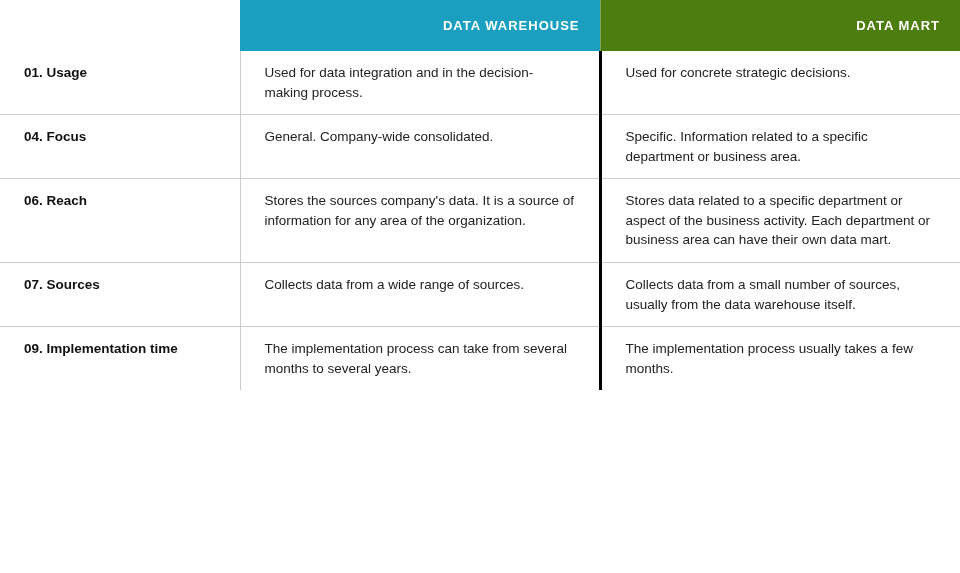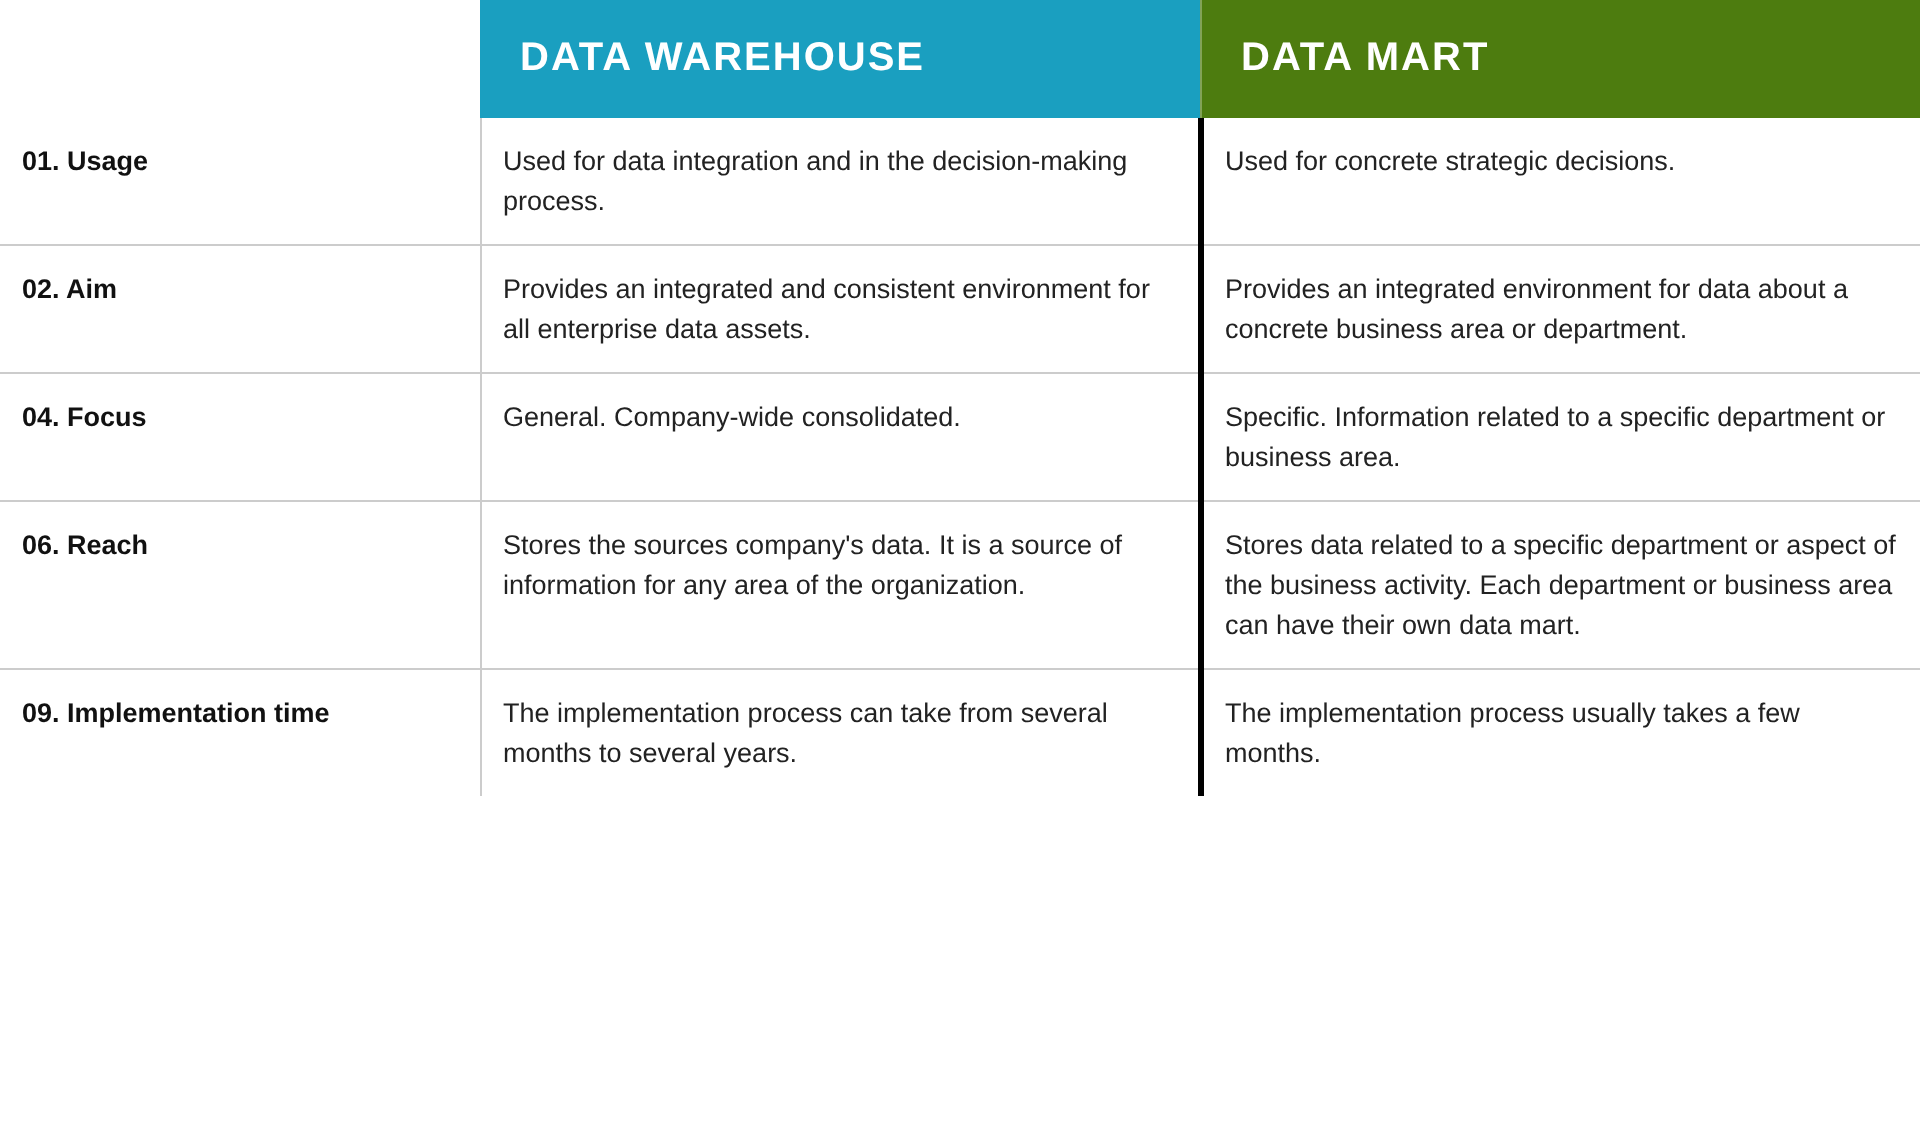--- a/index.html
+++ b/index.html
@@ -12,46 +12,46 @@
     .table-wrapper {
       width: 960px;
       border-collapse: collapse;
     }
     table {
       width: 100%;
       border-collapse: collapse;
     }
     thead th {
       padding: 18px 20px;
-      font-size: 20px;
+      font-size: 13px;
       font-weight: 700;
       letter-spacing: 1px;
       color: #fff;
-      text-align: left;
+      text-align: right;
     }
     thead th.col-label {
       background: #fff;
       width: 240px;
     }
     thead th.col-dw {
       background: #1a9fc0;
       width: 360px;
     }
     thead th.col-dm {
       background: #4d7c0f;
       width: 360px;
     }
     tbody tr {
       border-bottom: 1px solid #ccc;
     }
     tbody tr:last-child {
       border-bottom: none;
     }
     tbody td {
-      padding: 12px 11px;
+      padding: 12px 24px;
       vertical-align: top;
       font-size: 13.5px;
       color: #222;
       line-height: 1.45;
       margin-left: 16px;
     }
     tbody td.row-label {
       font-weight: 700;
       font-size: 13.5px;
       color: #111;
@@ -81,33 +81,33 @@
         <th class="col-dm">DATA MART</th>
       </tr>
     </thead>
     <tbody id="table-body">
     <tr>
           <td class="row-label">01. Usage</td>
           <td class="col-dw-cell">Used for data integration and in the decision-making process.</td>
           <td class="col-dm-cell">Used for concrete strategic decisions.</td>
         </tr>
         <tr>
-          <td class="row-label">02. Aim</td>
-          <td class="col-dw-cell">Provides an integrated and consistent environment for all enterprise data assets.</td>
-          <td class="col-dm-cell">Provides an integrated environment for data about a concrete business area or department.</td>
-        </tr>
-        <tr>
           <td class="row-label">04. Focus</td>
           <td class="col-dw-cell">General. Company-wide consolidated.</td>
           <td class="col-dm-cell">Specific. Information related to a specific department or business area.</td>
         </tr>
         <tr>
           <td class="row-label">06. Reach</td>
           <td class="col-dw-cell">Stores the sources company's data. It is a source of information for any area of the organization.</td>
           <td class="col-dm-cell">Stores data related to a specific department or aspect of the business activity. Each department or business area can have their own data mart.</td>
+        </tr>
+        <tr>
+          <td class="row-label">07. Sources</td>
+          <td class="col-dw-cell">Collects data from a wide range of sources.</td>
+          <td class="col-dm-cell">Collects data from a small number of sources, usually from the data warehouse itself.</td>
         </tr>
         <tr>
           <td class="row-label">09. Implementation time</td>
           <td class="col-dw-cell">The implementation process can take from several months to several years.</td>
           <td class="col-dm-cell">The implementation process usually takes a few months.</td>
         </tr>
       </tbody>
   </table>
 </div>
 

